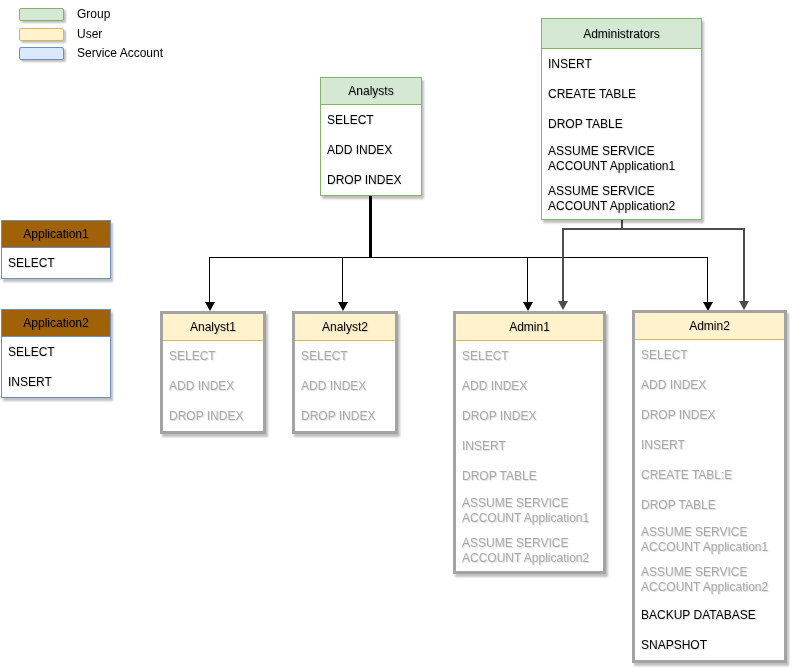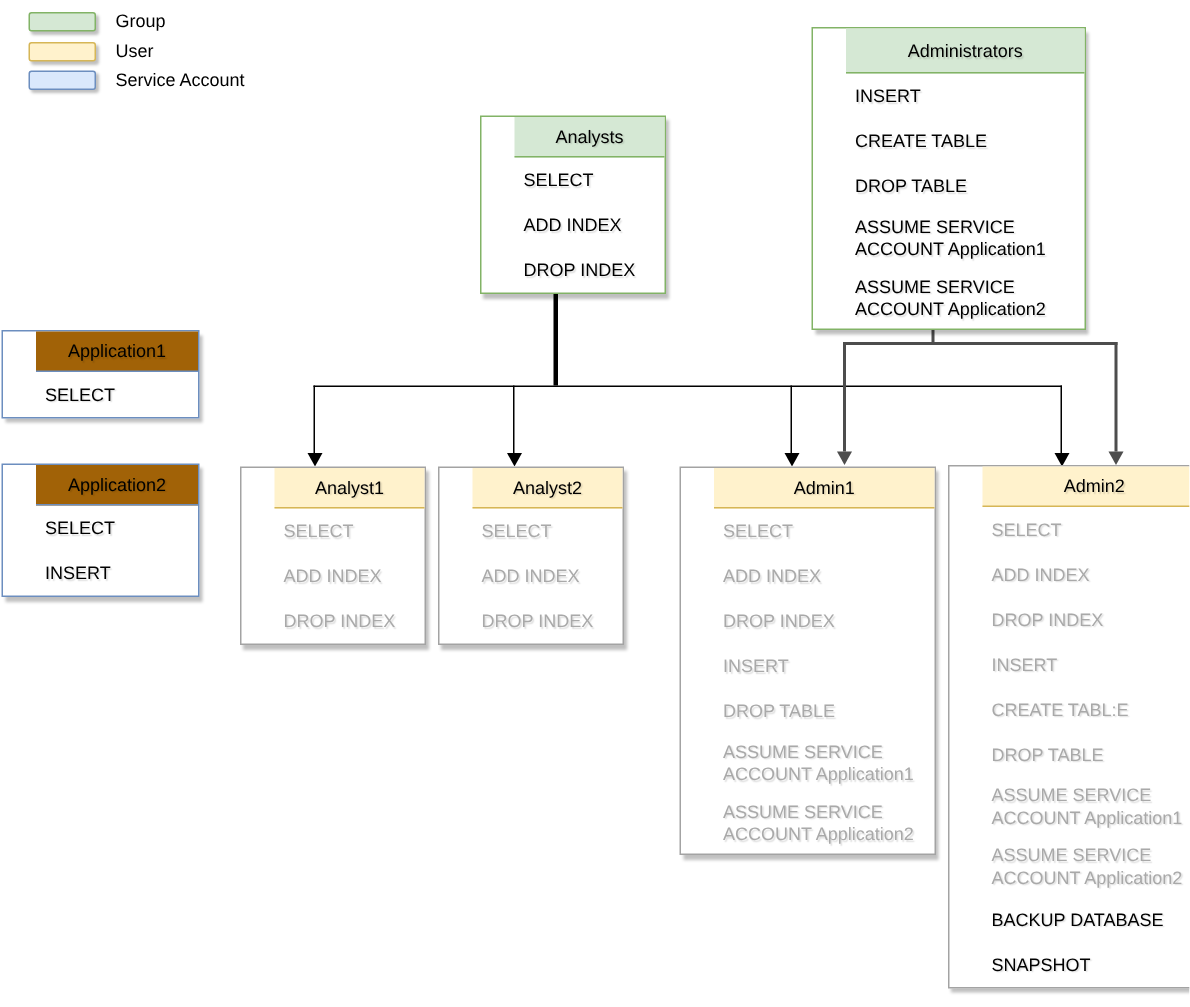--- a/index.html
+++ b/index.html
@@ -28,33 +28,32 @@
   .legend-swatch.user    { background: #fff2cc; border-color: #d6b656; }
   .legend-swatch.service { background: #dae8fc; border-color: #6c8ebf; }
   .legend-label { white-space: nowrap; }
 
   
   .node {
     position: absolute;
     background: #ffffff;
     box-shadow: 2px 3px 2px rgba(0,0,0,0.25);
     text-shadow: 1px 1px 1px rgba(0,0,0,0.14);
-    padding-left: 22px;
   }
   .node-header {
     height: 26px;
     display: flex;
     align-items: center;
     justify-content: center;
     border-bottom: 1px solid;
     white-space: nowrap;
   }
   .node.group   { border: 1px solid #82b366; }
   .node.group .node-header   { background: #d5e8d4; border-color: #82b366; }
-  .node.user    { border: 1px solid #a3a3a3; }
+  .node.user    { border: 3px solid #a3a3a3; }
   .node.user .node-header    { background: #fff2cc; border-color: #d6b656; }
   .node.service { border: 1px solid #6c8ebf; }
   .node.service .node-header { background: #a16207; border-color: #6c8ebf; }
 
   .node-row {
     box-sizing: border-box;
     min-height: 30px;
     padding: 5px 6px;
     display: flex;
     align-items: center;

